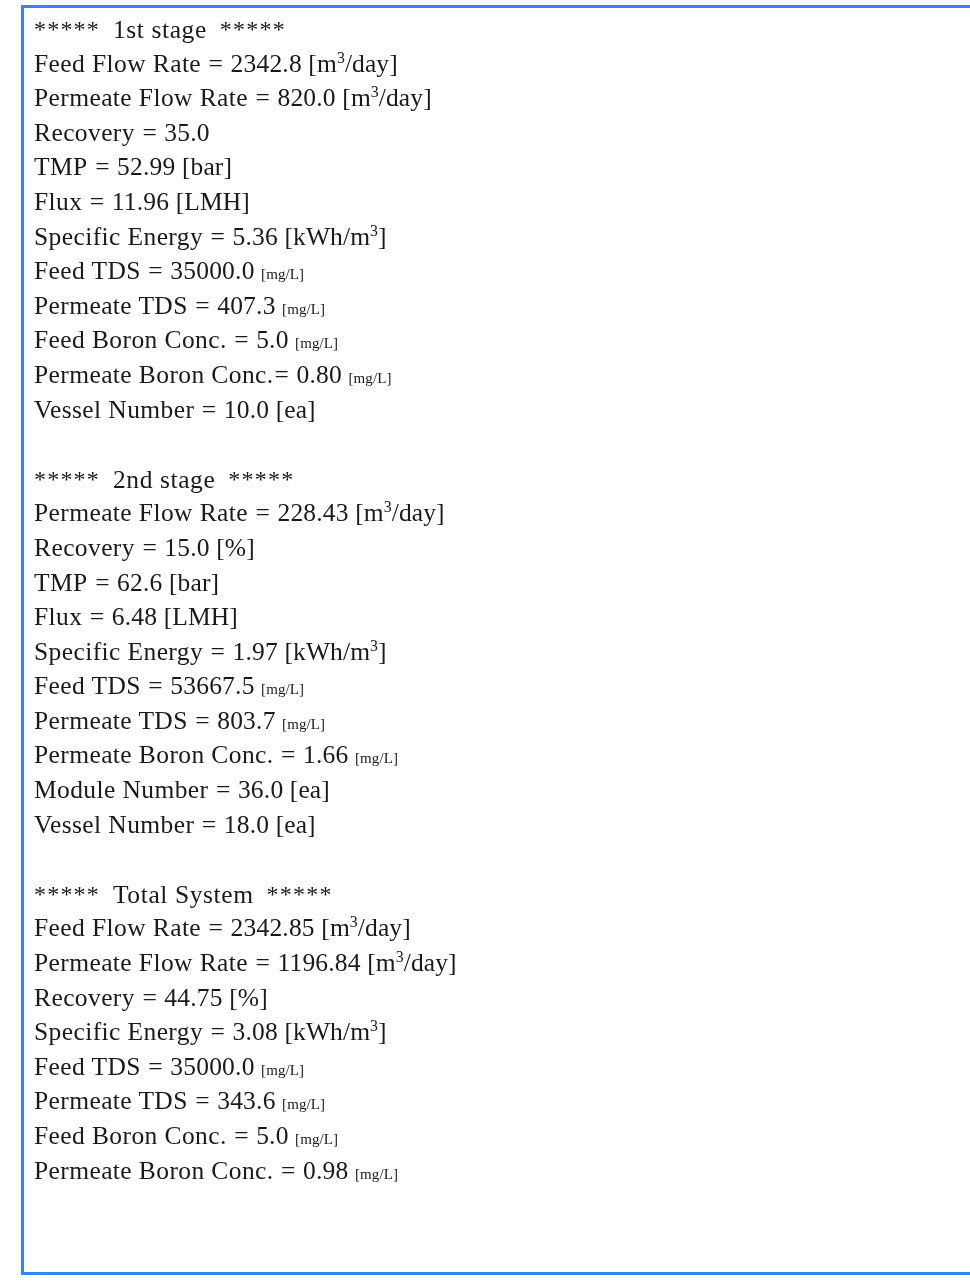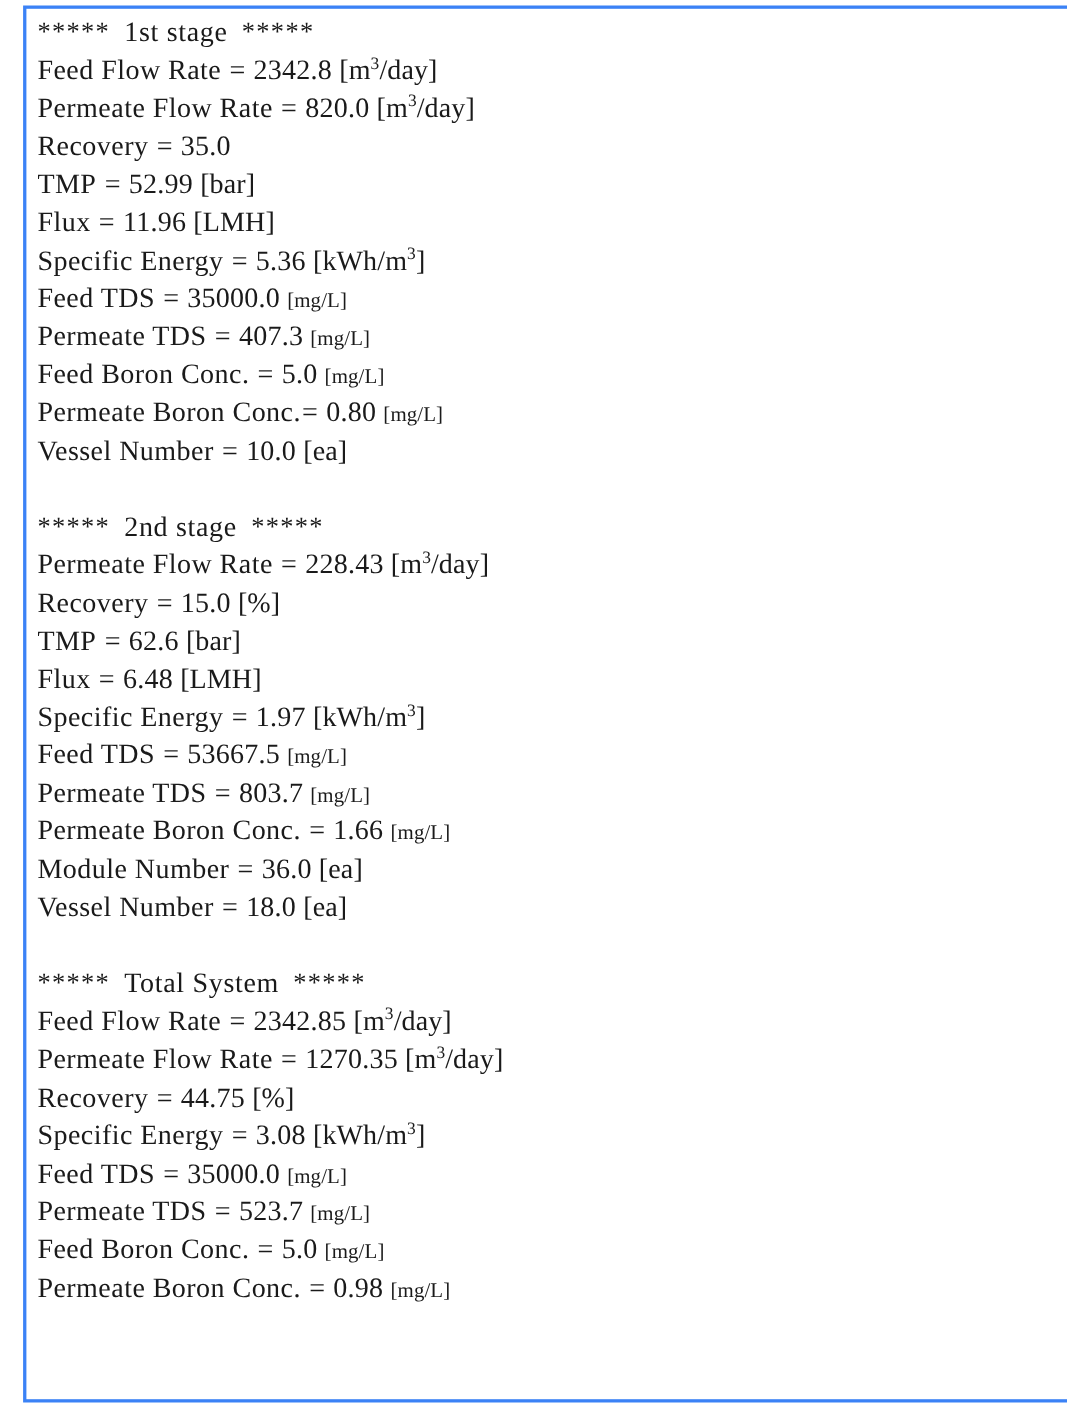--- a/index.html
+++ b/index.html
@@ -54,21 +54,21 @@
   .eq {
     padding: 0 1px;
   }
   .val {
     letter-spacing: 0.2px;
   }
   .unit {
     letter-spacing: 0.1px;
   }
   .unit-small {
-    font-size: 19px;
+    font-size: 15px;
   }
   .sup3 {
     font-size: 0.62em;
     vertical-align: super;
     line-height: 0;
   }
 </style>
 </head>
 <body>
 
@@ -94,21 +94,21 @@
       <div class="line"><span class="label">Flux</span> <span class="eq">=</span> <span class="val">6.48</span> <span class="unit">[LMH]</span></div>
       <div class="line"><span class="label">Specific Energy</span> <span class="eq">=</span> <span class="val">1.97</span> <span class="unit">[kWh/m<span class="sup3">3</span>]</span></div>
       <div class="line"><span class="label">Feed TDS</span> <span class="eq">=</span> <span class="val">53667.5</span> <span class="unit unit-small">[mg/L]</span></div>
       <div class="line"><span class="label">Permeate TDS</span> <span class="eq">=</span> <span class="val">803.7</span> <span class="unit unit-small">[mg/L]</span></div>
       <div class="line"><span class="label">Permeate Boron Conc.</span> <span class="eq">=</span> <span class="val">1.66</span> <span class="unit unit-small">[mg/L]</span></div>
       <div class="line"><span class="label">Module Number</span> <span class="eq">=</span> <span class="val">36.0</span> <span class="unit">[ea]</span></div>
       <div class="line"><span class="label">Vessel Number</span> <span class="eq">=</span> <span class="val">18.0</span> <span class="unit">[ea]</span></div>
       <div class="line blank">&nbsp;</div>
       <div class="line"><span class="stars">*****</span>  <span class="hdr-title">Total System</span>  <span class="stars">*****</span></div>
       <div class="line"><span class="label">Feed Flow Rate</span> <span class="eq">=</span> <span class="val">2342.85</span> <span class="unit">[m<span class="sup3">3</span>/day]</span></div>
-      <div class="line"><span class="label">Permeate Flow Rate</span> <span class="eq">=</span> <span class="val">1270.35</span> <span class="unit">[m<span class="sup3">3</span>/day]</span></div>
+      <div class="line"><span class="label">Permeate Flow Rate</span> <span class="eq">=</span> <span class="val">1196.84</span> <span class="unit">[m<span class="sup3">3</span>/day]</span></div>
       <div class="line"><span class="label">Recovery</span> <span class="eq">=</span> <span class="val">44.75</span> <span class="unit">[%]</span></div>
       <div class="line"><span class="label">Specific Energy</span> <span class="eq">=</span> <span class="val">3.08</span> <span class="unit">[kWh/m<span class="sup3">3</span>]</span></div>
       <div class="line"><span class="label">Feed TDS</span> <span class="eq">=</span> <span class="val">35000.0</span> <span class="unit unit-small">[mg/L]</span></div>
-      <div class="line"><span class="label">Permeate TDS</span> <span class="eq">=</span> <span class="val">523.7</span> <span class="unit unit-small">[mg/L]</span></div>
+      <div class="line"><span class="label">Permeate TDS</span> <span class="eq">=</span> <span class="val">343.6</span> <span class="unit unit-small">[mg/L]</span></div>
       <div class="line"><span class="label">Feed Boron Conc.</span> <span class="eq">=</span> <span class="val">5.0</span> <span class="unit unit-small">[mg/L]</span></div>
       <div class="line"><span class="label">Permeate Boron Conc.</span> <span class="eq">=</span> <span class="val">0.98</span> <span class="unit unit-small">[mg/L]</span></div>
     </div>
 </div>
 
 </body></html>

